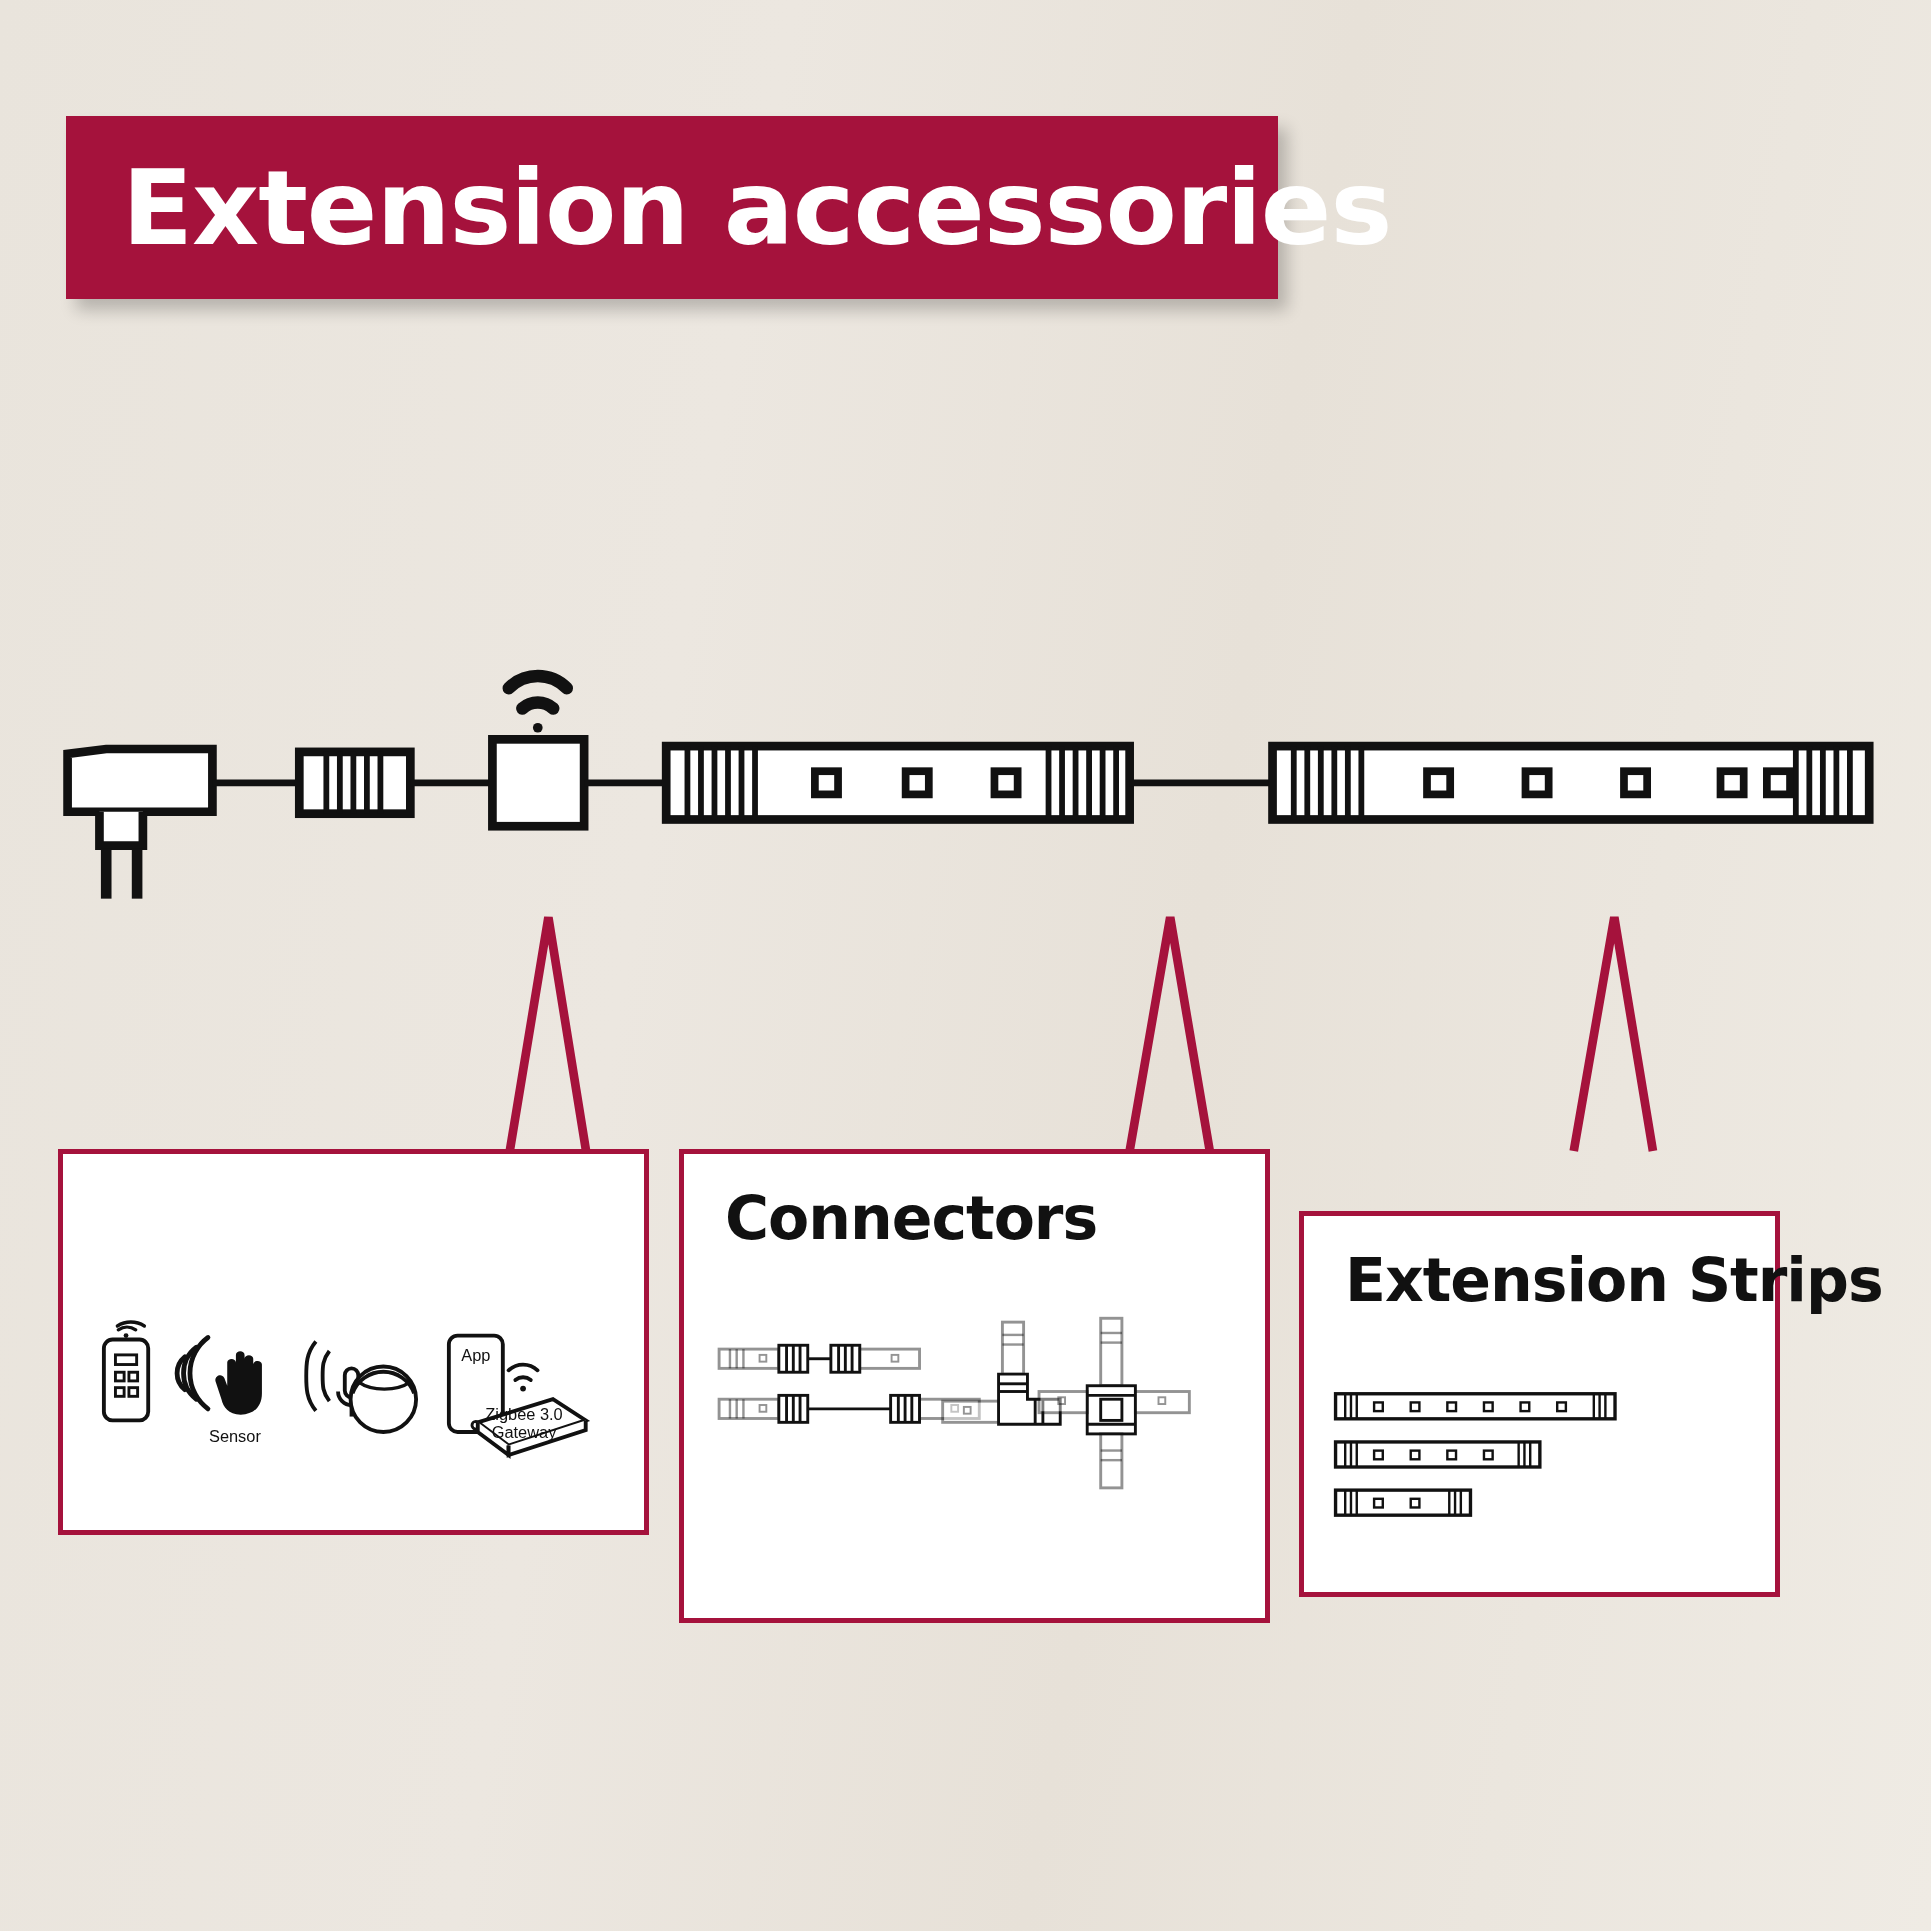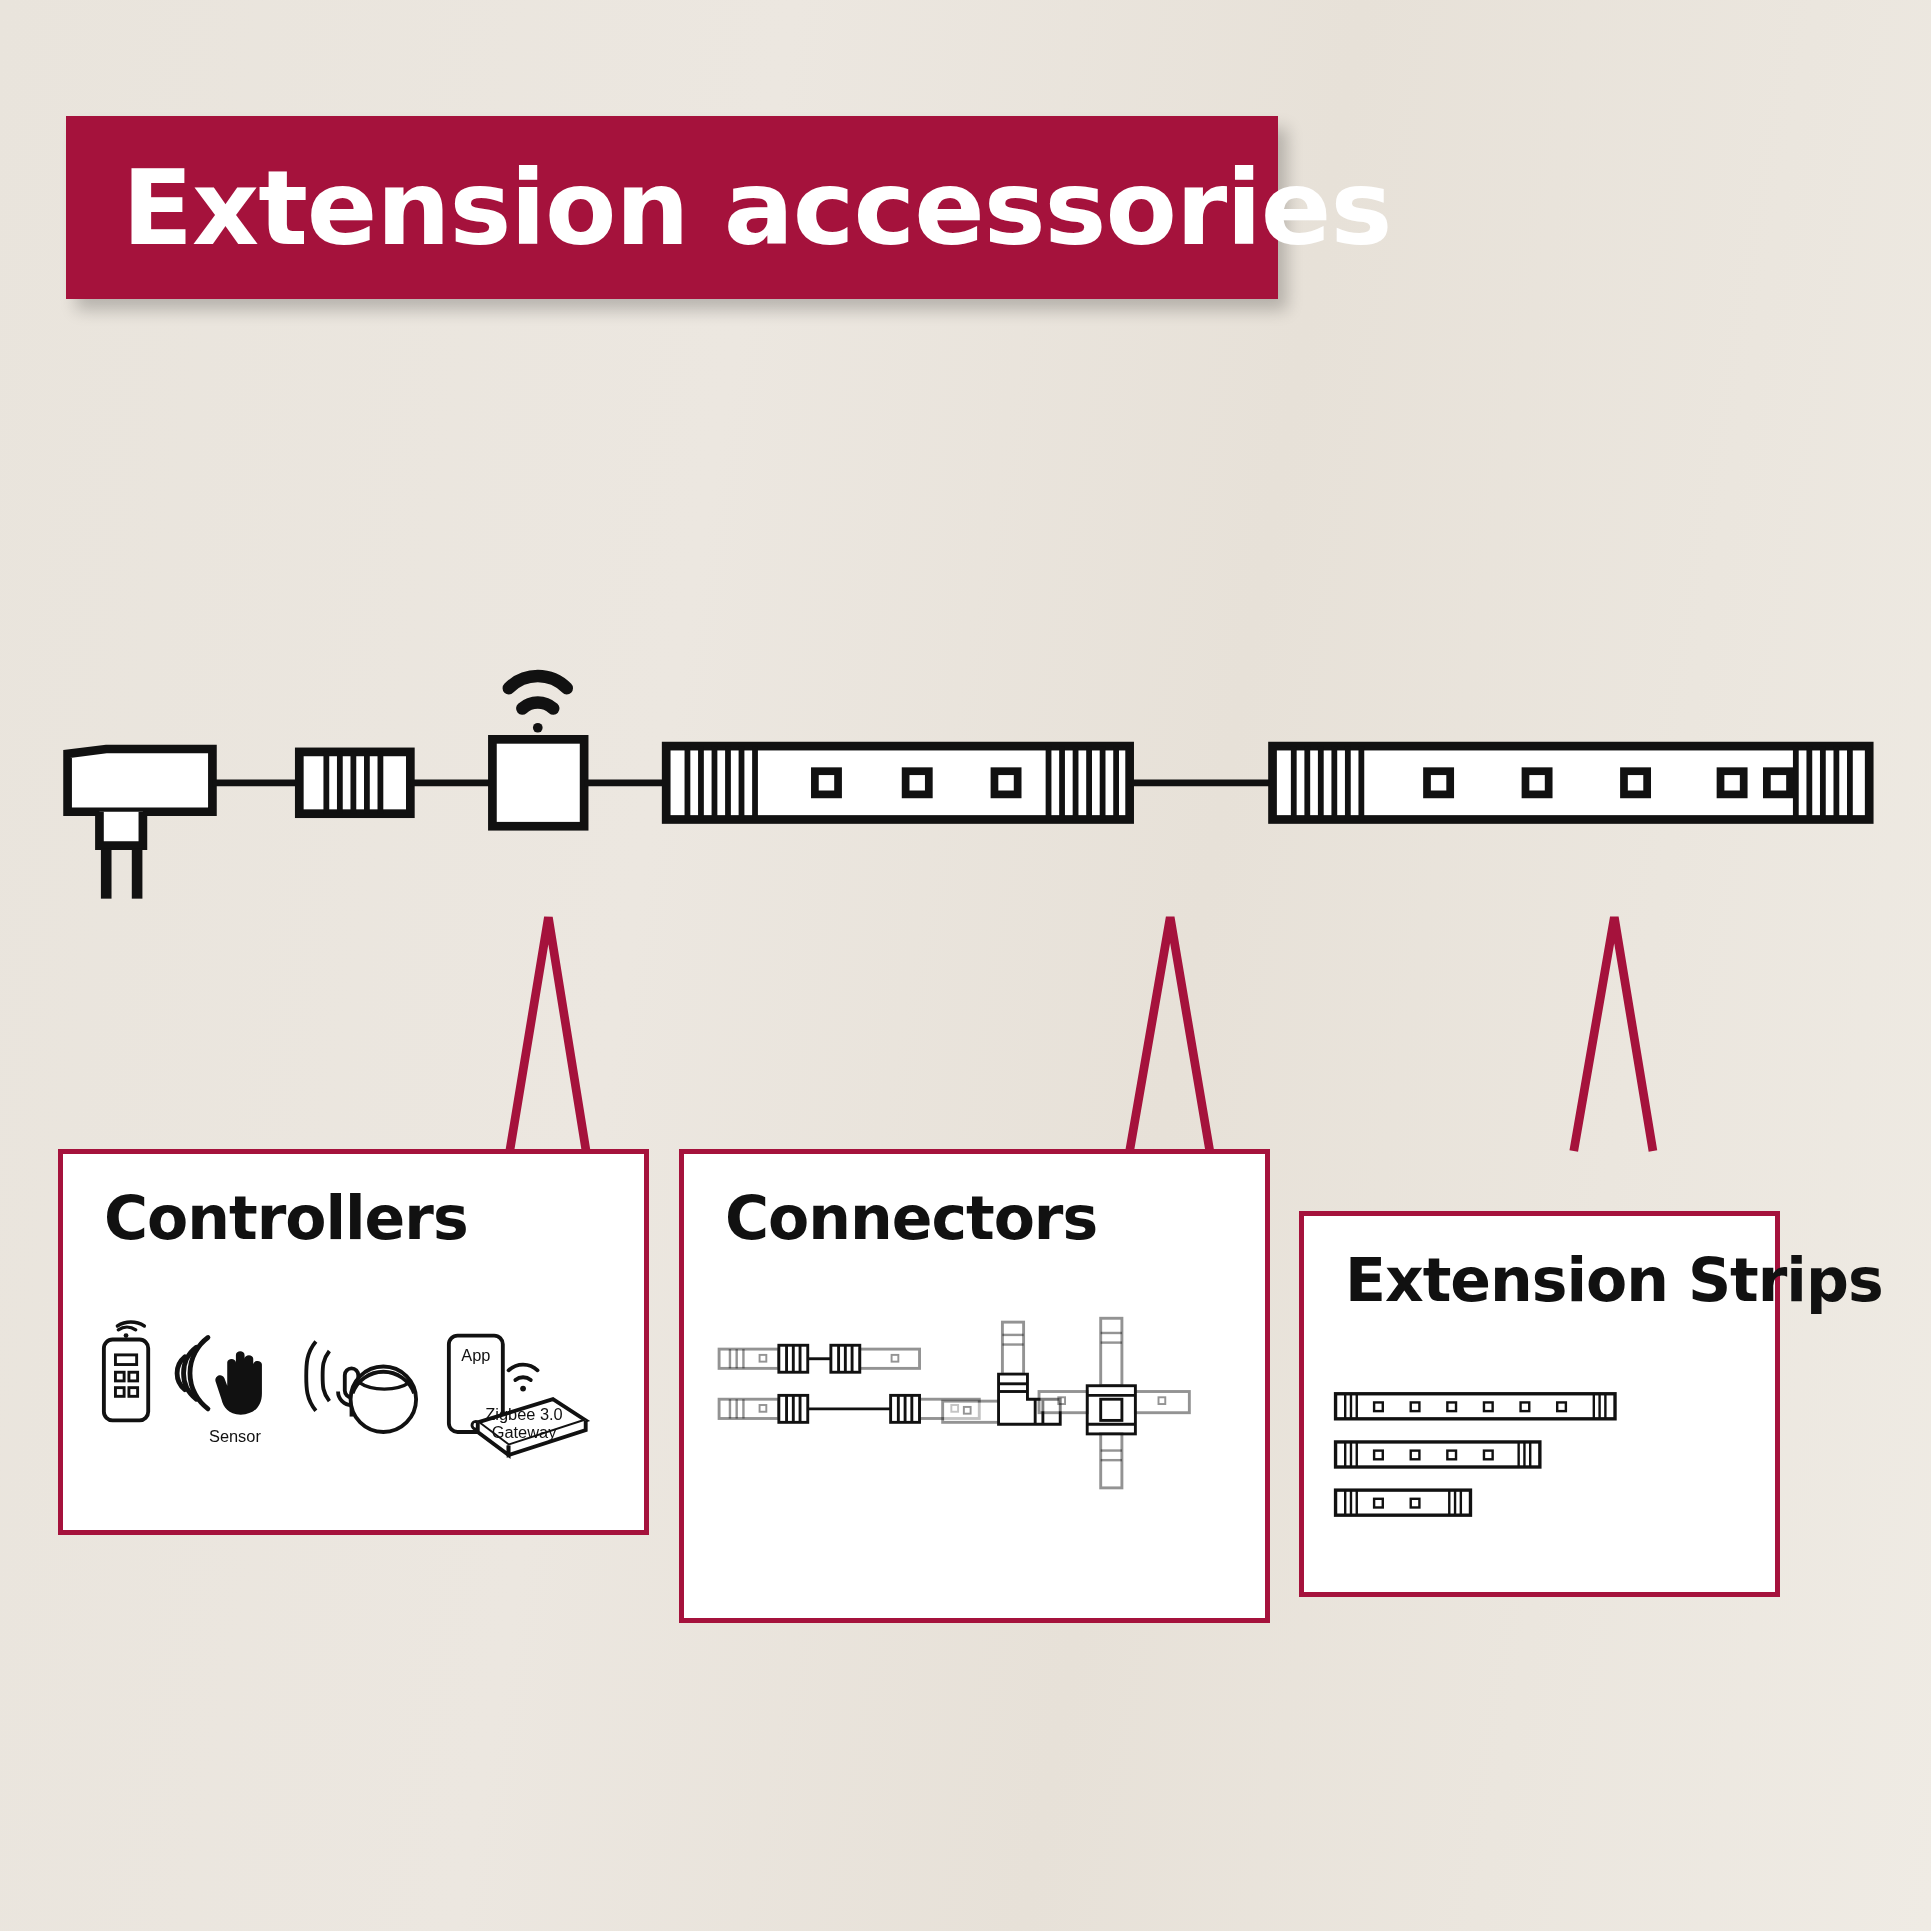--- a/index.html
+++ b/index.html
@@ -135,21 +135,20 @@
 
   <svg width="1931" height="309" viewBox="0 0 2000 320" style="position:absolute;left:0;top:898px;">
     <g fill="none" stroke="#a5123c" stroke-width="9" stroke-linejoin="miter">
       <path d="M528 262 L568 20 L607 262"></path>
       <path d="M1170 262 L1212 20 L1253 262"></path>
       <path d="M1630 262 L1672 20 L1712 262"></path>
     </g>
   </svg>
 
   <div class="card" id="card-controllers">
-    <div class="card-title">Controllers</div>
     <div class="card-art">
       <svg width="579" height="212" viewBox="0 0 600 220">
         <g fill="none" stroke="#111111" stroke-width="4">
 
           <g>
             <rect x="42" y="42" width="46" height="84" rx="9" fill="#ffffff"></rect>
             <g stroke-width="3.5" stroke-linecap="round">
               <path d="M57 32 a 16 16 0 0 1 18 0"></path>
               <path d="M62 22 a 26 26 0 0 1 28 0" transform="translate(-6,6)"></path>
             </g>

